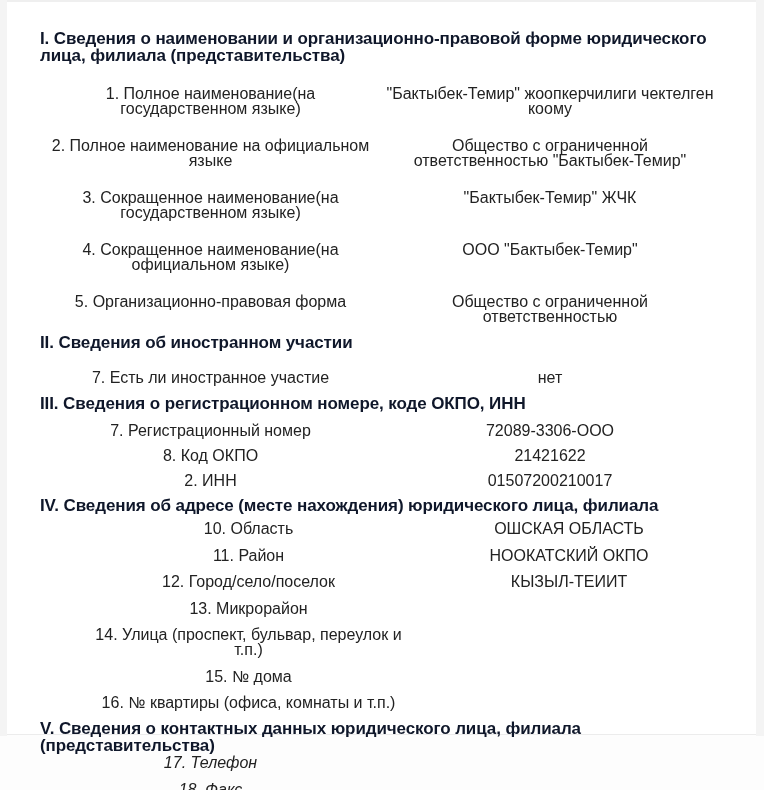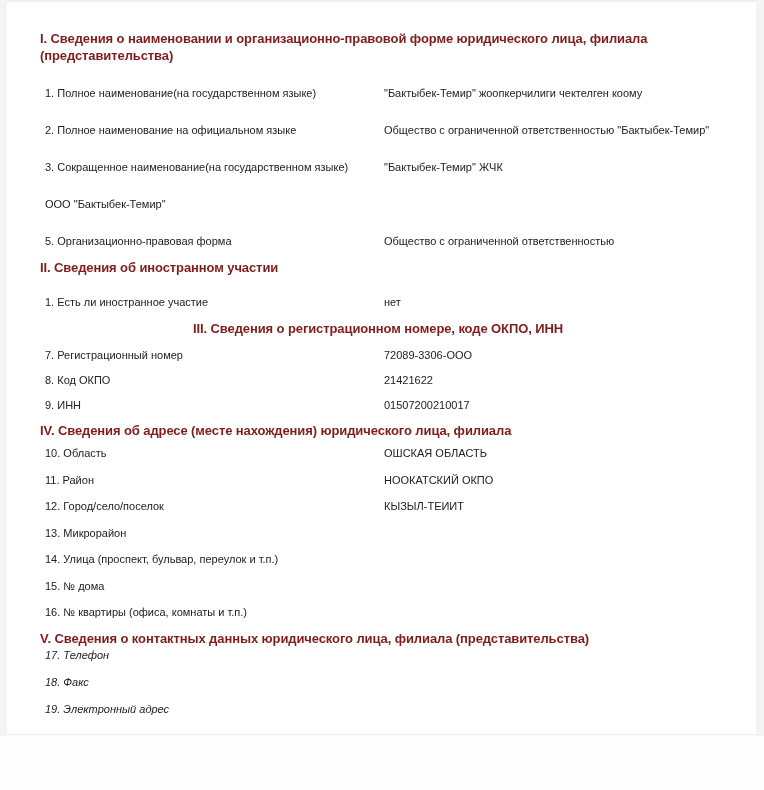--- a/index.html
+++ b/index.html
@@ -26,41 +26,42 @@
   .page {
     position:absolute; left:7px; top:2px;
     width:749px; height:733px;
     background:#ffffff;
     border-bottom:1px solid #ececec;
     box-sizing:border-box;
     padding:28px 40px 0 33px;
     color:#1f1f1f;
   }
   .sec-title {
-    font-size:13px; font-weight:bold; color:#7f1d1d;
+    font-size:17px; font-weight:bold; color:#0f172a;
     line-height:17px; max-width:700px;
     letter-spacing:-0.1px;
   }
   .t1 { margin:0 0 22px 0; }
   .t2 { margin:-12px 0 19px 0; }
-  .t3 { margin:1px 0 11px 0;text-align:center; }
+  .t3 { margin:1px 0 11px 0; }
   .t4 { margin:-1px 0 7px 0; }
   .t5 { margin:-2px 0 1px 0; }
   .row {
     display:flex; align-items:flex-start;
     padding-left:5px;
-    font-size:11px; line-height:15px;
+    font-size:16px; line-height:15px;
     color:#222;
+    text-align:center;
   }
   .lbl { flex:0 0 339px; padding-right:8px; box-sizing:border-box; }
   .val { flex:1 1 auto; }
   .s1 .row { margin-bottom:22px; }
   .s2 .row { margin-bottom:10px; }
   .s3 .row { margin-bottom:10px; }
-  .s4 .row { margin-bottom:11.5px; }
+  .s4 .row { margin-bottom:11.5px;margin-left:38px; }
   .s5 .row { margin-bottom:12px;font-style:italic; }
 </style>
 </head>
 <body>
 
 <div class="canvas">
   <div class="edge-top"></div>
   <div class="edge-left"></div>
   <div class="edge-right"></div>
 
@@ -74,48 +75,49 @@
       </div>
       <div class="row">
         <span class="lbl">2. Полное наименование на официальном языке</span>
         <span class="val">Общество с ограниченной ответственностью "Бактыбек-Темир"</span>
       </div>
       <div class="row">
         <span class="lbl">3. Сокращенное наименование(на государственном языке)</span>
         <span class="val">"Бактыбек-Темир" ЖЧК</span>
       </div>
       <div class="row">
+        <span class="lbl">4. Сокращенное наименование(на официальном языке)</span>
         <span class="val">ООО "Бактыбек-Темир"</span>
       </div>
       <div class="row">
         <span class="lbl">5. Организационно-правовая форма</span>
         <span class="val">Общество с ограниченной ответственностью</span>
       </div>
     </div>
 
     <div class="sec-title t2">II. Сведения об иностранном участии</div>
     <div class="rows s2">
       <div class="row">
-        <span class="lbl">1. Есть ли иностранное участие</span>
+        <span class="lbl">7. Есть ли иностранное участие</span>
         <span class="val">нет</span>
       </div>
     </div>
 
     <div class="sec-title t3">III. Сведения о регистрационном номере, коде ОКПО, ИНН</div>
     <div class="rows s3">
       <div class="row">
         <span class="lbl">7. Регистрационный номер</span>
         <span class="val">72089-3306-ООО</span>
       </div>
       <div class="row">
         <span class="lbl">8. Код ОКПО</span>
         <span class="val">21421622</span>
       </div>
       <div class="row">
-        <span class="lbl">9. ИНН</span>
+        <span class="lbl">2. ИНН</span>
         <span class="val">01507200210017</span>
       </div>
     </div>
 
     <div class="sec-title t4">IV. Сведения об адресе (месте нахождения) юридического лица, филиала</div>
     <div class="rows s4">
       <div class="row">
         <span class="lbl">10. Область</span>
         <span class="val">ОШСКАЯ ОБЛАСТЬ</span>
       </div>

